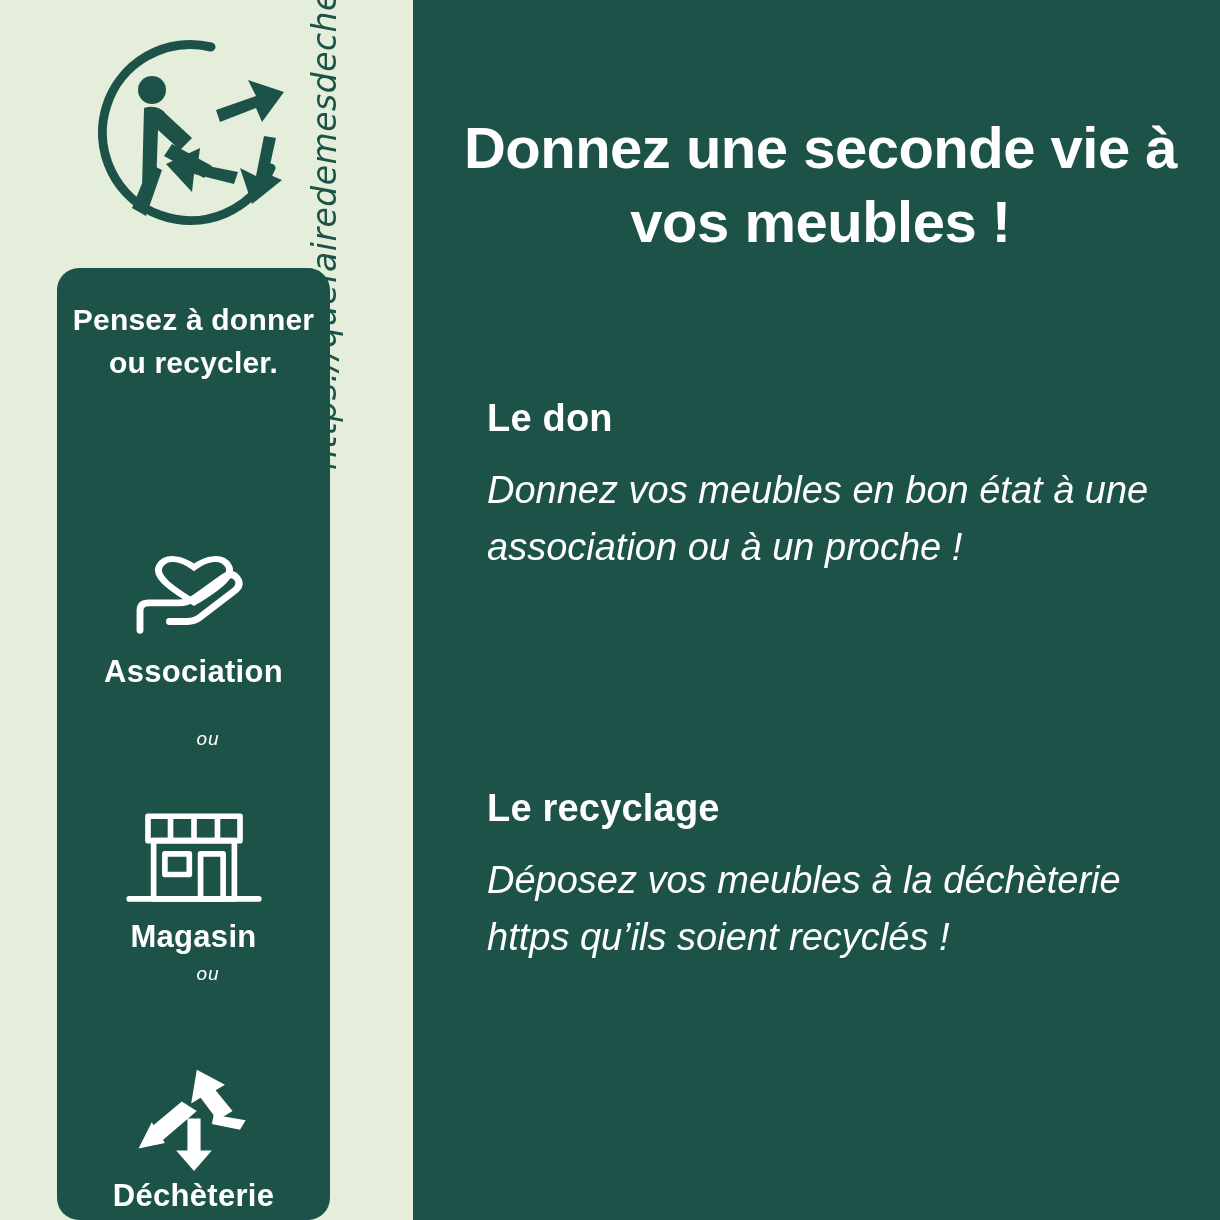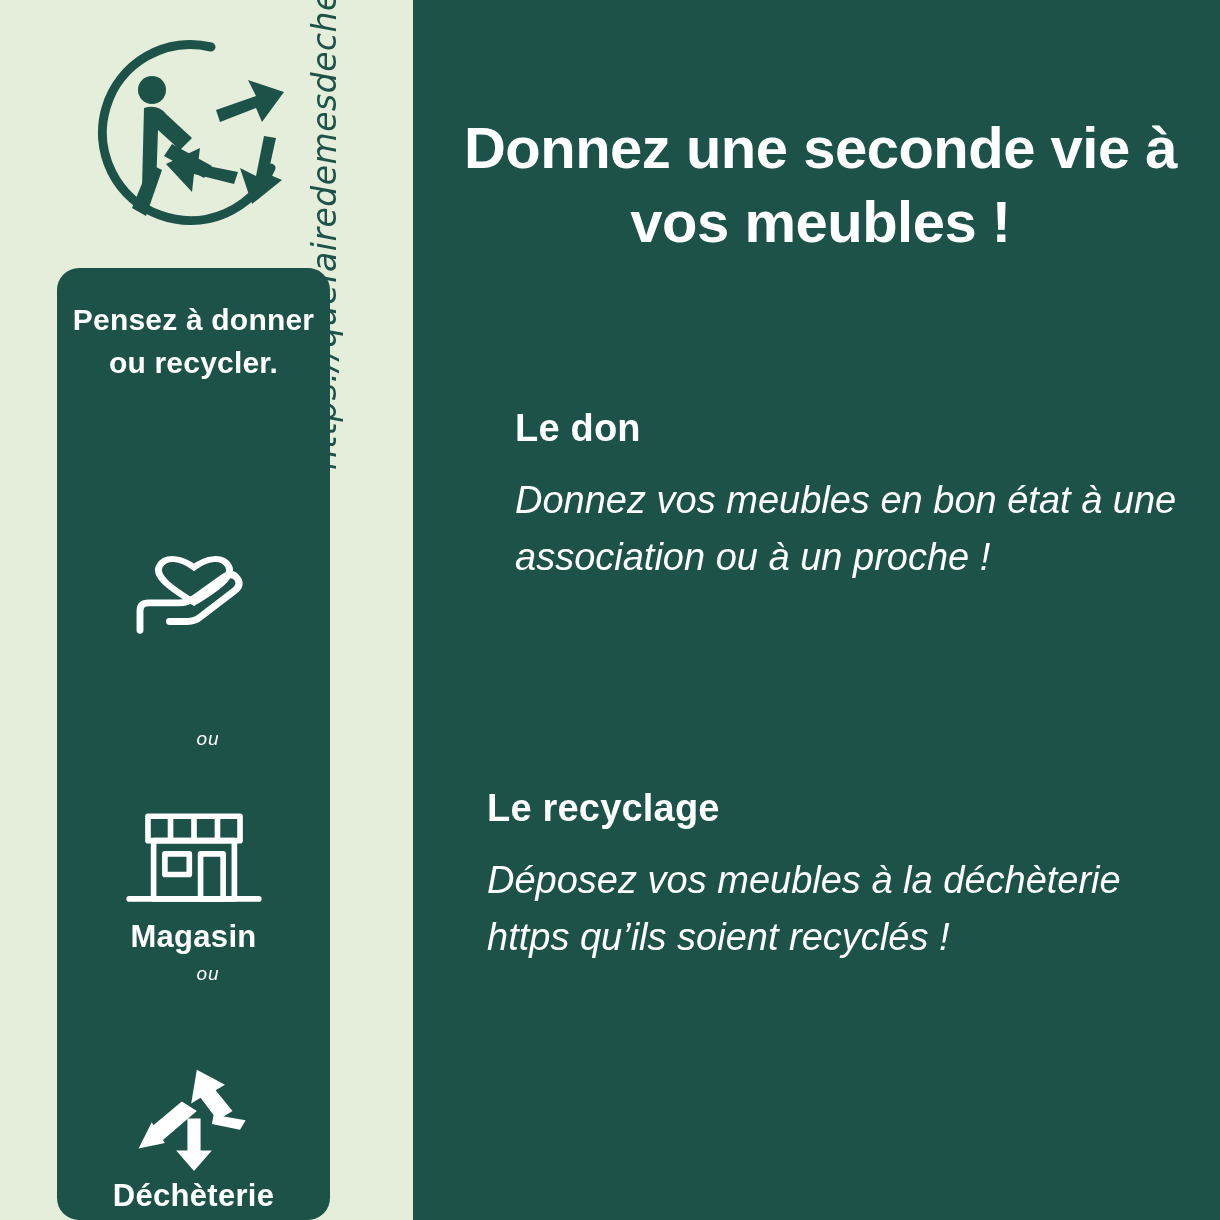--- a/index.html
+++ b/index.html
@@ -145,21 +145,21 @@
     letter-spacing: 0.2px;
     margin: 0 0 22px 0;
   }
   .section-body {
     font-style: italic;
     font-size: 38px;
     line-height: 57px;
     margin: 0;
     max-width: 680px;
   }
-  #section-don { top: 407px; margin-left: 28px; }
+  #section-don { top: 397px; }
   #section-recyclage { top: 787px; }
 </style>
 </head>
 <body>
 
 <div class="poster">
 
   <div class="left-panel"></div>
   <div class="right-panel"></div>
 
@@ -197,20 +197,21 @@
     </svg>
   </div>
 
   <div class="ribbon-item" style="left:57px; top:540px;">
     <span class="ico">
       <svg viewBox="0 0 150 110" width="150" height="108" aria-hidden="true">
         <path d="M75 54 C62 42 46 40 40 52 C34 64 50 78 75 96 C100 78 116 64 110 52 C104 40 88 42 75 54 Z" transform="translate(0,-18) scale(1,0.85)" fill="none" stroke="#ffffff" stroke-width="7"></path>
         <path d="M20 92 l0 -20 q0 -8 9 -8 l30 0 q10 0 18 -6 l28 -20 q9 -6 14 1 q5 7 -3 13 l-34 26 q-6 5 -14 5 l-18 0" fill="none" stroke="#ffffff" stroke-width="7" stroke-linecap="round" stroke-linejoin="round"></path>
       </svg>
     </span>
+    <span class="lbl">Association</span>
   </div>
 
   <div class="ou" style="left:57px; top:728px;">ou</div>
 
   <div class="ribbon-item" style="left:57px; top:805px;">
     <span class="ico">
       <svg viewBox="0 0 170 115" width="170" height="108" aria-hidden="true">
         <g fill="none" stroke="#ffffff" stroke-width="6" stroke-linejoin="round">
           <rect x="36" y="12" width="98" height="26"></rect>
           <line x1="60" y1="12" x2="60" y2="38"></line>

